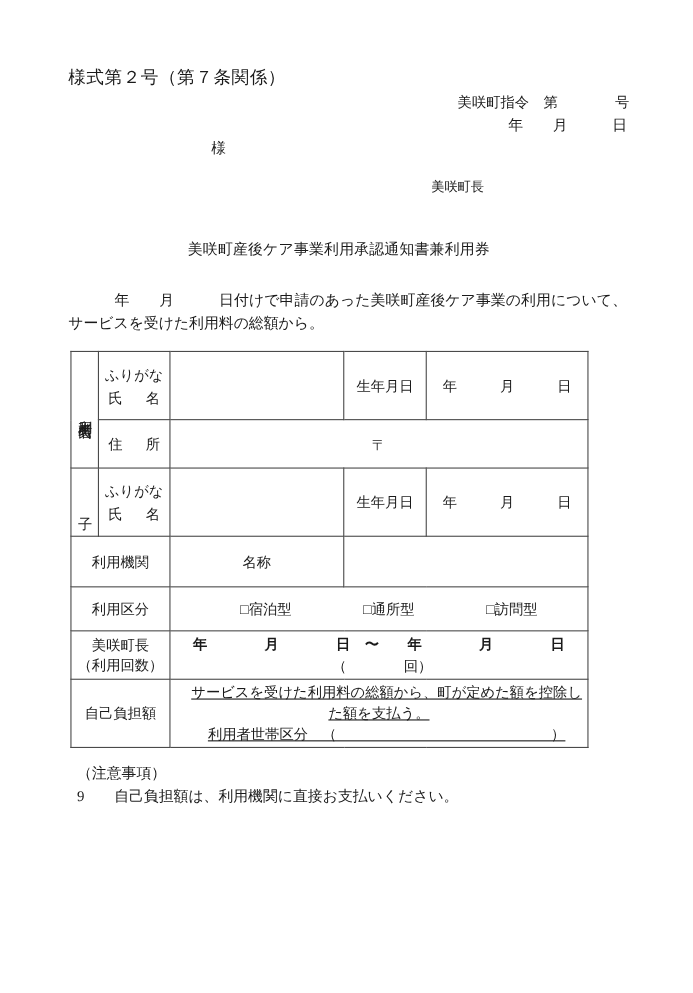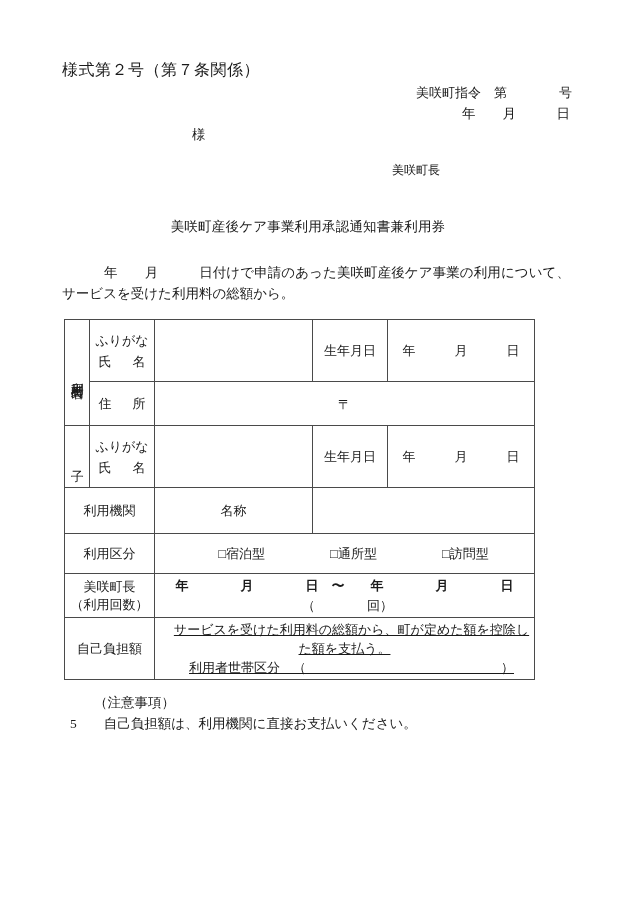--- a/index.html
+++ b/index.html
@@ -182,21 +182,21 @@
 
   
   .notes {
     position: absolute;
     left: 70px;
     top: 692px;
     width: 500px;
     font-size: 13.5px;
     line-height: 21px;
   }
-  .notes .note-head { display: block; white-space: pre; margin-left: 24px; }
+  .notes .note-head { display: block; white-space: pre; }
   .notes .note-item { display: block; white-space: pre; }
 </style>
 </head>
 <body>
 
 <div class="page">
 
   <div class="form-no">様式第２号（第７条関係）</div>
 
   <div class="doc-number">美咲町指令　第　　　　号</div>
@@ -277,16 +277,16 @@
           <span class="l ind">サービスを受けた利用料の総額から、町が定めた額を控除し</span>
           <span class="l">た額を支払う。</span>
           <span class="l ind">利用者世帯区分　（　　　　　　　　　　　　　　　）</span>
         </td>
       </tr>
     </tbody>
   </table>
 
   <div class="notes">
     <span class="note-head">（注意事項）</span>
-    <span class="note-item">5　　自己負担額は、利用機関に直接お支払いください。</span>
+    <span class="note-item">9　　自己負担額は、利用機関に直接お支払いください。</span>
   </div>
 
 </div>
 
 </body></html>

